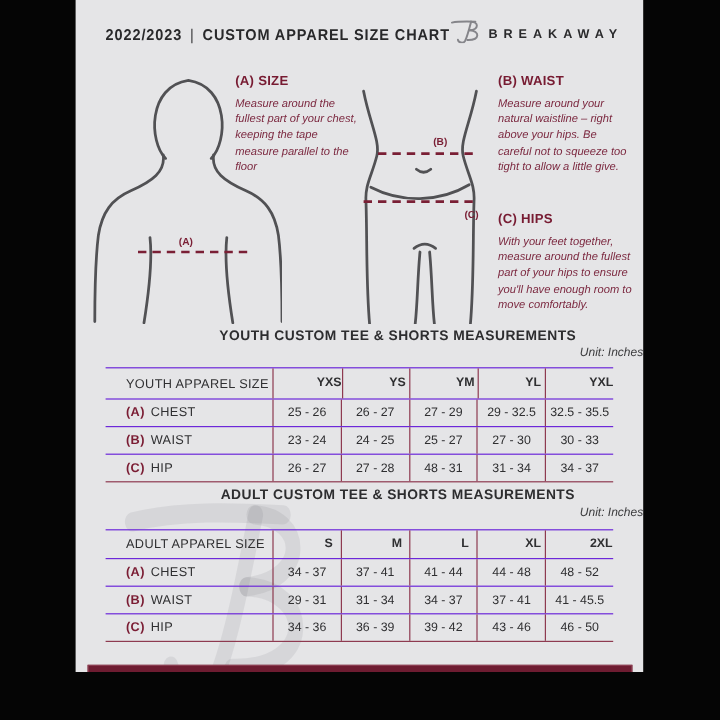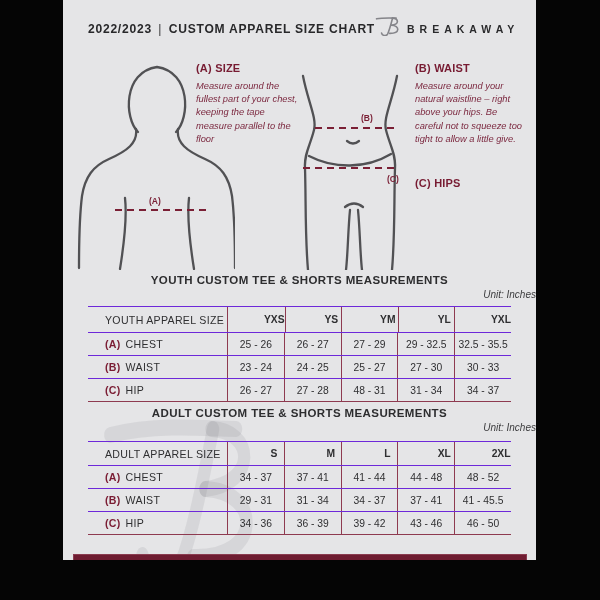--- a/index.html
+++ b/index.html
@@ -32,21 +32,21 @@
   .fig text.marker{
     font-family:"Liberation Sans",sans-serif;font-size:8.5px;font-weight:700;fill:#7a1f35;
   }
   
   .guide{position:absolute;}
   .g-head{font-size:11px;font-weight:800;color:#771b32;letter-spacing:.2px;margin-bottom:6px;}
   .g-body{font-size:9.3px;font-style:italic;color:#7c2940;line-height:1.42;font-weight:500;}
   
   .sec-title{
     position:absolute;left:0;width:473px;text-align:center;
-    font-size:11.5px;font-weight:700;color:#2d2d2f;letter-spacing:.4px;
+    font-size:11.5px;font-weight:700;color:#2d2d2f;letter-spacing:.4px;padding-left:32px;
   }
   .sec-unit{
     position:absolute;left:0;width:473px;text-align:right;
     font-size:10px;font-style:italic;color:#3c3c3e;
   }
   
   .tbl{position:absolute;left:25px;width:423px;}
   .tr{
     display:grid;grid-template-columns:139px repeat(5,1fr);
     border-top:1px solid #6d28d9;
@@ -116,20 +116,21 @@
     <path d="M 68 152 C 70 172 70 194 72 212"></path>
   </svg>
 
   <div class="guide" style="left:352px;top:62px;width:110px;">
     <div class="g-head">(B) WAIST</div>
     <div class="g-body">Measure around your natural waistline – right above your hips. Be careful not to squeeze too tight to allow a little give.</div>
   </div>
 
   <div class="guide" style="left:352px;top:166px;width:112px;margin-top:11px;">
     <div class="g-head">(C) HIPS</div>
+    <div class="g-body">With your feet together, measure around the fullest part of your hips to ensure you'll have enough room to move comfortably.</div>
   </div>
 
   <div class="sec-title" style="top:274px;">YOUTH CUSTOM TEE &amp; SHORTS MEASUREMENTS</div>
   <div class="sec-unit" style="top:289px;">Unit: Inches</div>
 
   <div class="tbl" style="top:306px;">
     <div class="tr head">
       <div class="tc lab">YOUTH APPAREL SIZE</div>
       <div class="tc size">YXS</div>
       <div class="tc size">YS</div>

